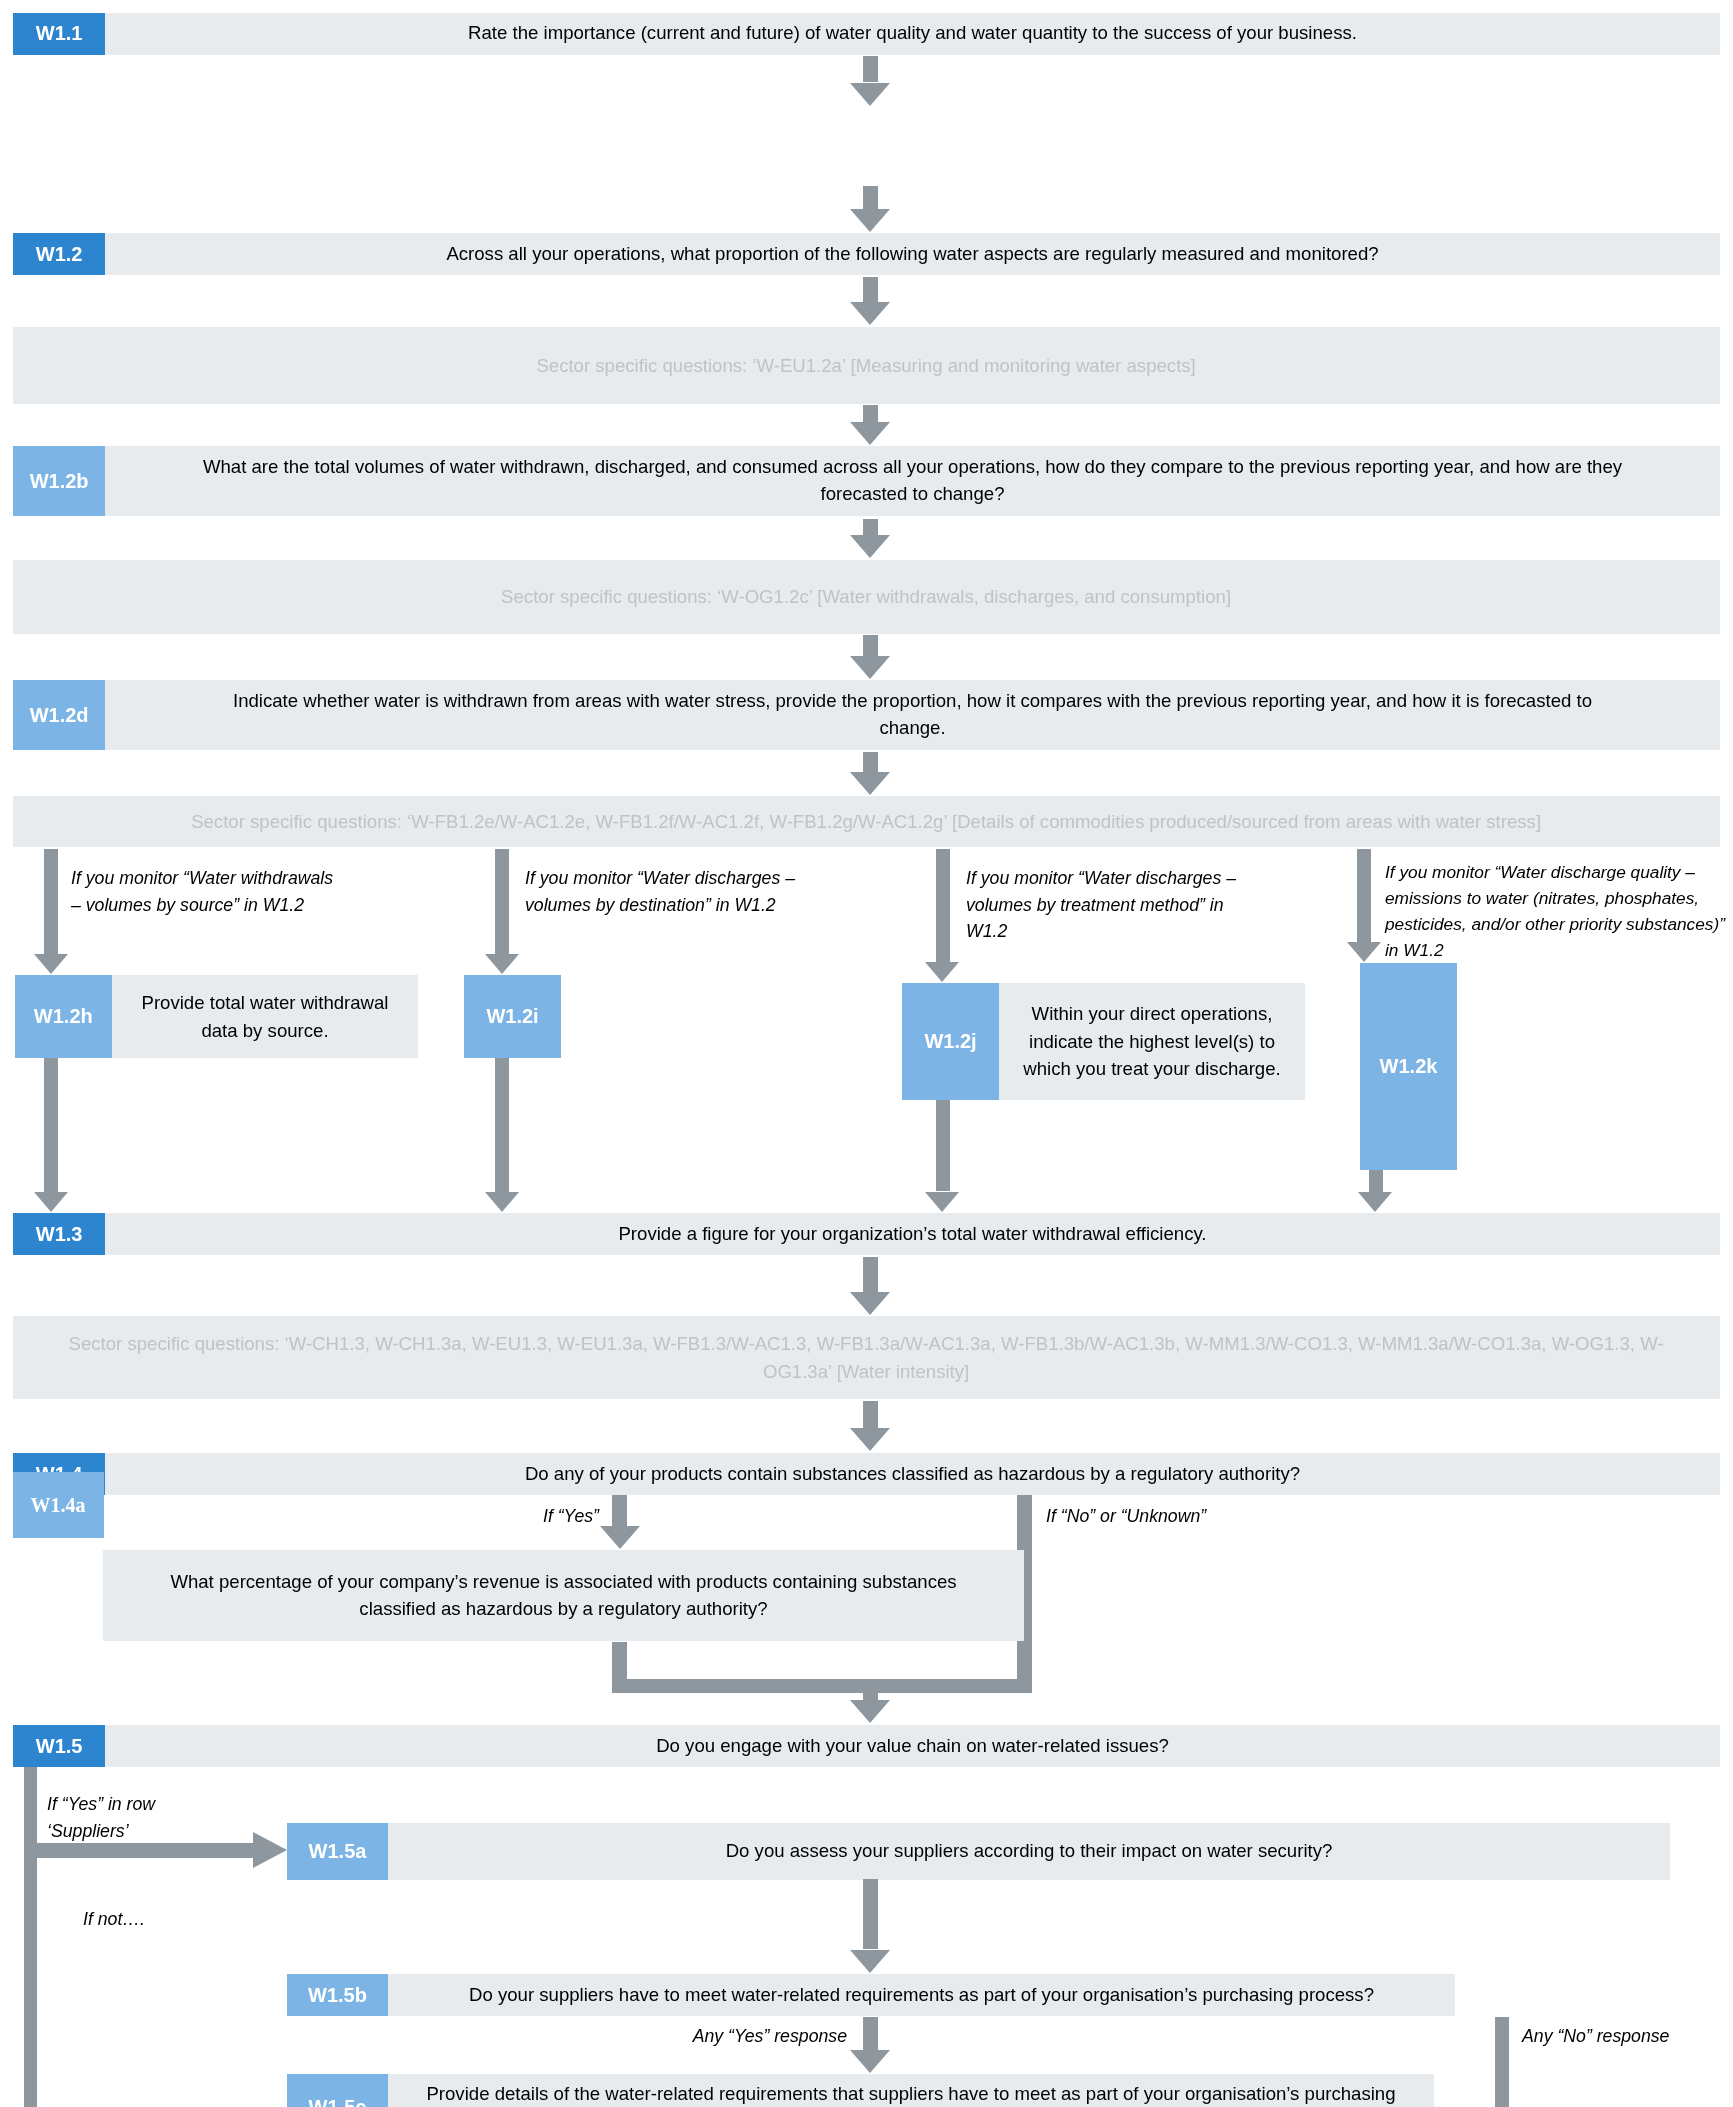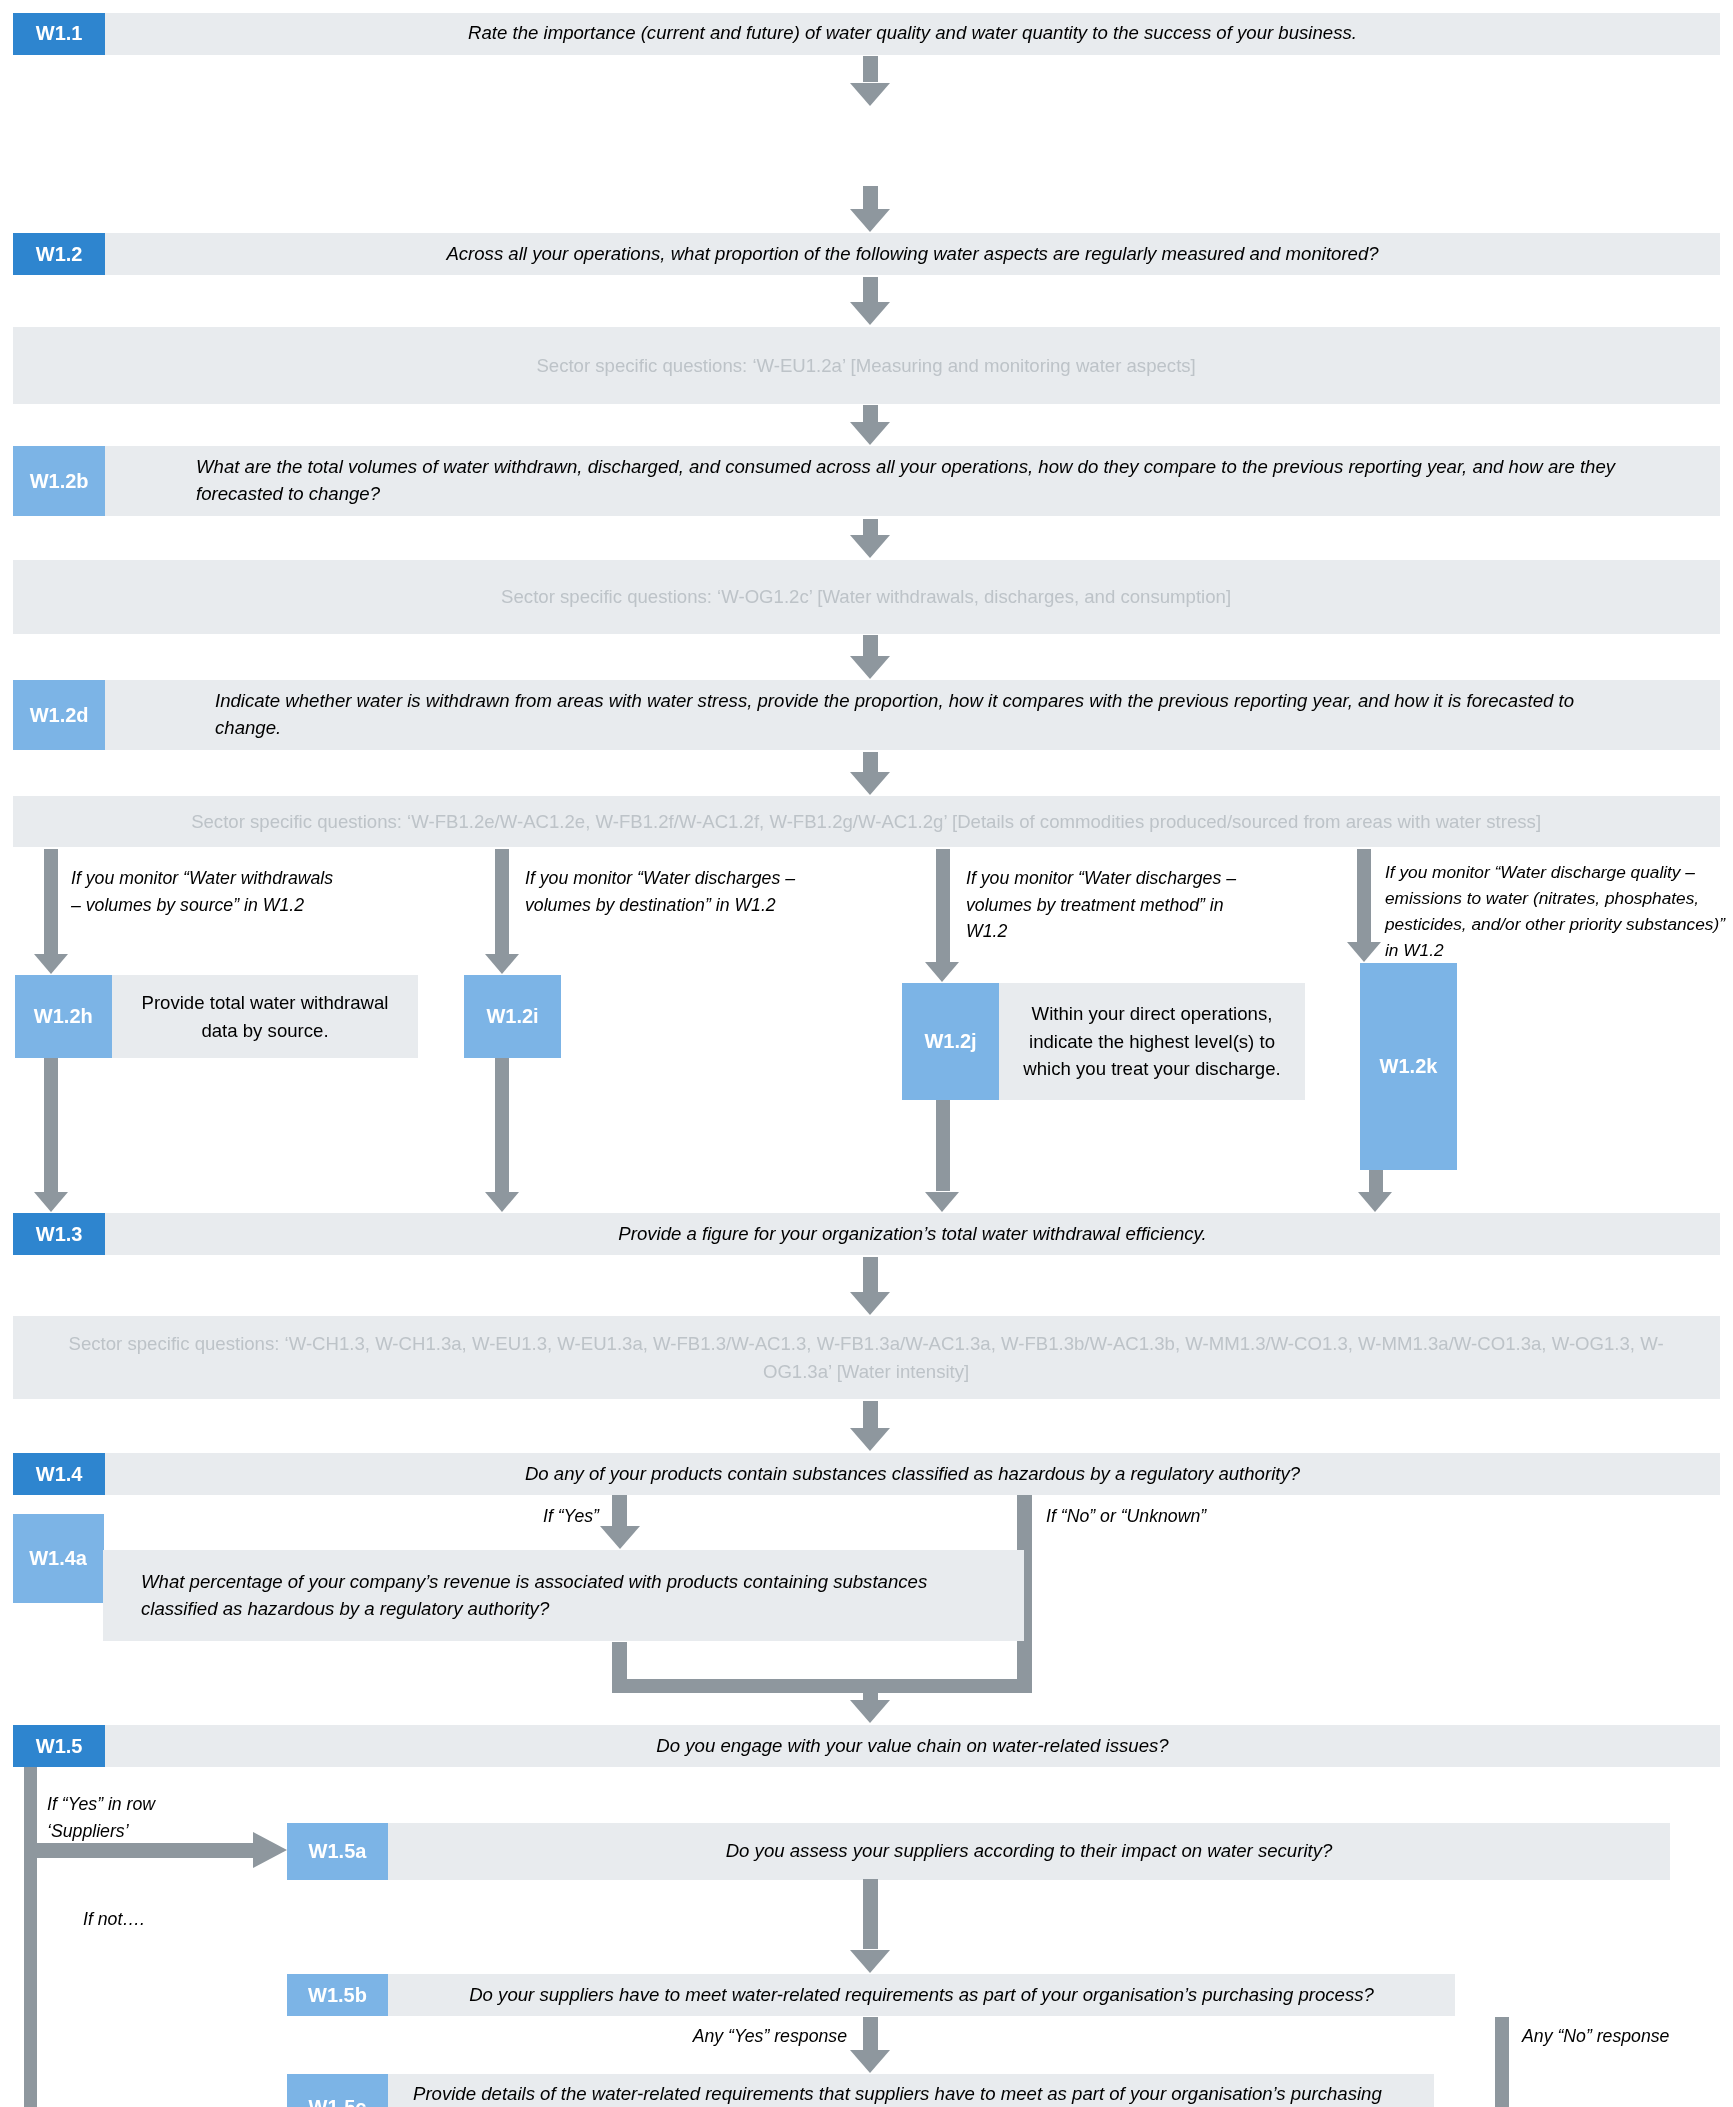--- a/index.html
+++ b/index.html
@@ -10,21 +10,21 @@
     --arrow:#8e979e;
     --red:#b32732;
   }
   html,body{margin:0;padding:0;background:#ffffff;}
   body{font-family:"Liberation Sans","DejaVu Sans",sans-serif;color:#000;}
   #canvas{position:relative;width:1733px;height:2573px;background:#fff;overflow:hidden;}
   .abs{position:absolute;box-sizing:border-box;}
   .lbl{display:flex;align-items:center;justify-content:center;color:#fff;font-weight:bold;font-size:20px;text-align:center;}
   .lbl.dark{background:var(--blue);}
   .lbl.light{background:var(--lightblue);}
-  .qbar{background:var(--rowbg);display:flex;align-items:center;justify-content:center;font-size:18.6px;line-height:1.45;font-style:italic;}
+  .qbar{background:var(--rowbg);display:flex;align-items:center;justify-content:center;text-align:center;font-size:18.6px;line-height:1.45;}
   .sbar{background:var(--rowbg);display:flex;align-items:center;justify-content:center;text-align:center;font-size:18.6px;line-height:1.5;color:var(--graytext);}
   .desc{background:var(--rowbg);display:flex;align-items:center;justify-content:center;text-align:center;font-size:18.6px;line-height:1.5;}
   .note{font-style:italic;font-size:17.7px;line-height:1.5;}
   .right{text-align:right;}
   .v,.h{background:var(--arrow);}
   .tri-d{width:0;height:0;border-left:20px solid transparent;border-right:20px solid transparent;border-top:23.6px solid var(--arrow);}
   .tri-d.sm{border-left-width:17px;border-right-width:17px;border-top-width:20px;}
   .tri-r{width:0;height:0;border-top:18.6px solid transparent;border-bottom:18.6px solid transparent;border-left:34px solid var(--arrow);}
 </style>
 </head>
@@ -107,21 +107,21 @@
   <div class="abs lbl dark" style="left:12.6px;top:1453px;width:93px;height:42px;">W1.4</div>
   <div class="abs qbar" style="left:105px;top:1453px;width:1615px;height:42px;">Do any of your products contain substances classified as hazardous by a regulatory authority?</div>
 
   <div class="abs v" style="left:612px;top:1495px;width:15px;height:31px;"></div>
   <div class="abs tri-d" style="left:600px;top:1526px;"></div>
   <div class="abs note right" style="left:447px;top:1503px;width:152px;">If “Yes”</div>
 
   <div class="abs v" style="left:1017px;top:1495px;width:15px;height:184px;"></div>
   <div class="abs note" style="left:1046px;top:1503px;width:320px;">If “No” or “Unknown”</div>
 
-  <div class="abs lbl light" style="left:12.6px;top:1514px;width:91px;height:89px;">W1.4a</div>
+  <div class="abs lbl light" style="left:12.6px;top:1472px;width:91px;height:66px;font-family:Liberation Serif, serif;">W1.4a</div>
   <div class="abs qbar" style="left:103px;top:1550px;width:921px;height:91px;padding:0 38px;">What percentage of your company’s revenue is associated with products containing substances classified as hazardous by a regulatory authority?</div>
 
   <div class="abs v" style="left:612px;top:1642px;width:15px;height:37px;"></div>
   <div class="abs h" style="left:612px;top:1679px;width:420px;height:14.3px;"></div>
   <div class="abs v" style="left:863px;top:1679px;width:15px;height:21px;"></div>
   <div class="abs tri-d" style="left:850px;top:1700px;"></div>
 
   <div class="abs lbl dark" style="left:12.6px;top:1725px;width:93px;height:42px;">W1.5</div>
   <div class="abs qbar" style="left:105px;top:1725px;width:1615px;height:42px;">Do you engage with your value chain on water-related issues?</div>
 

